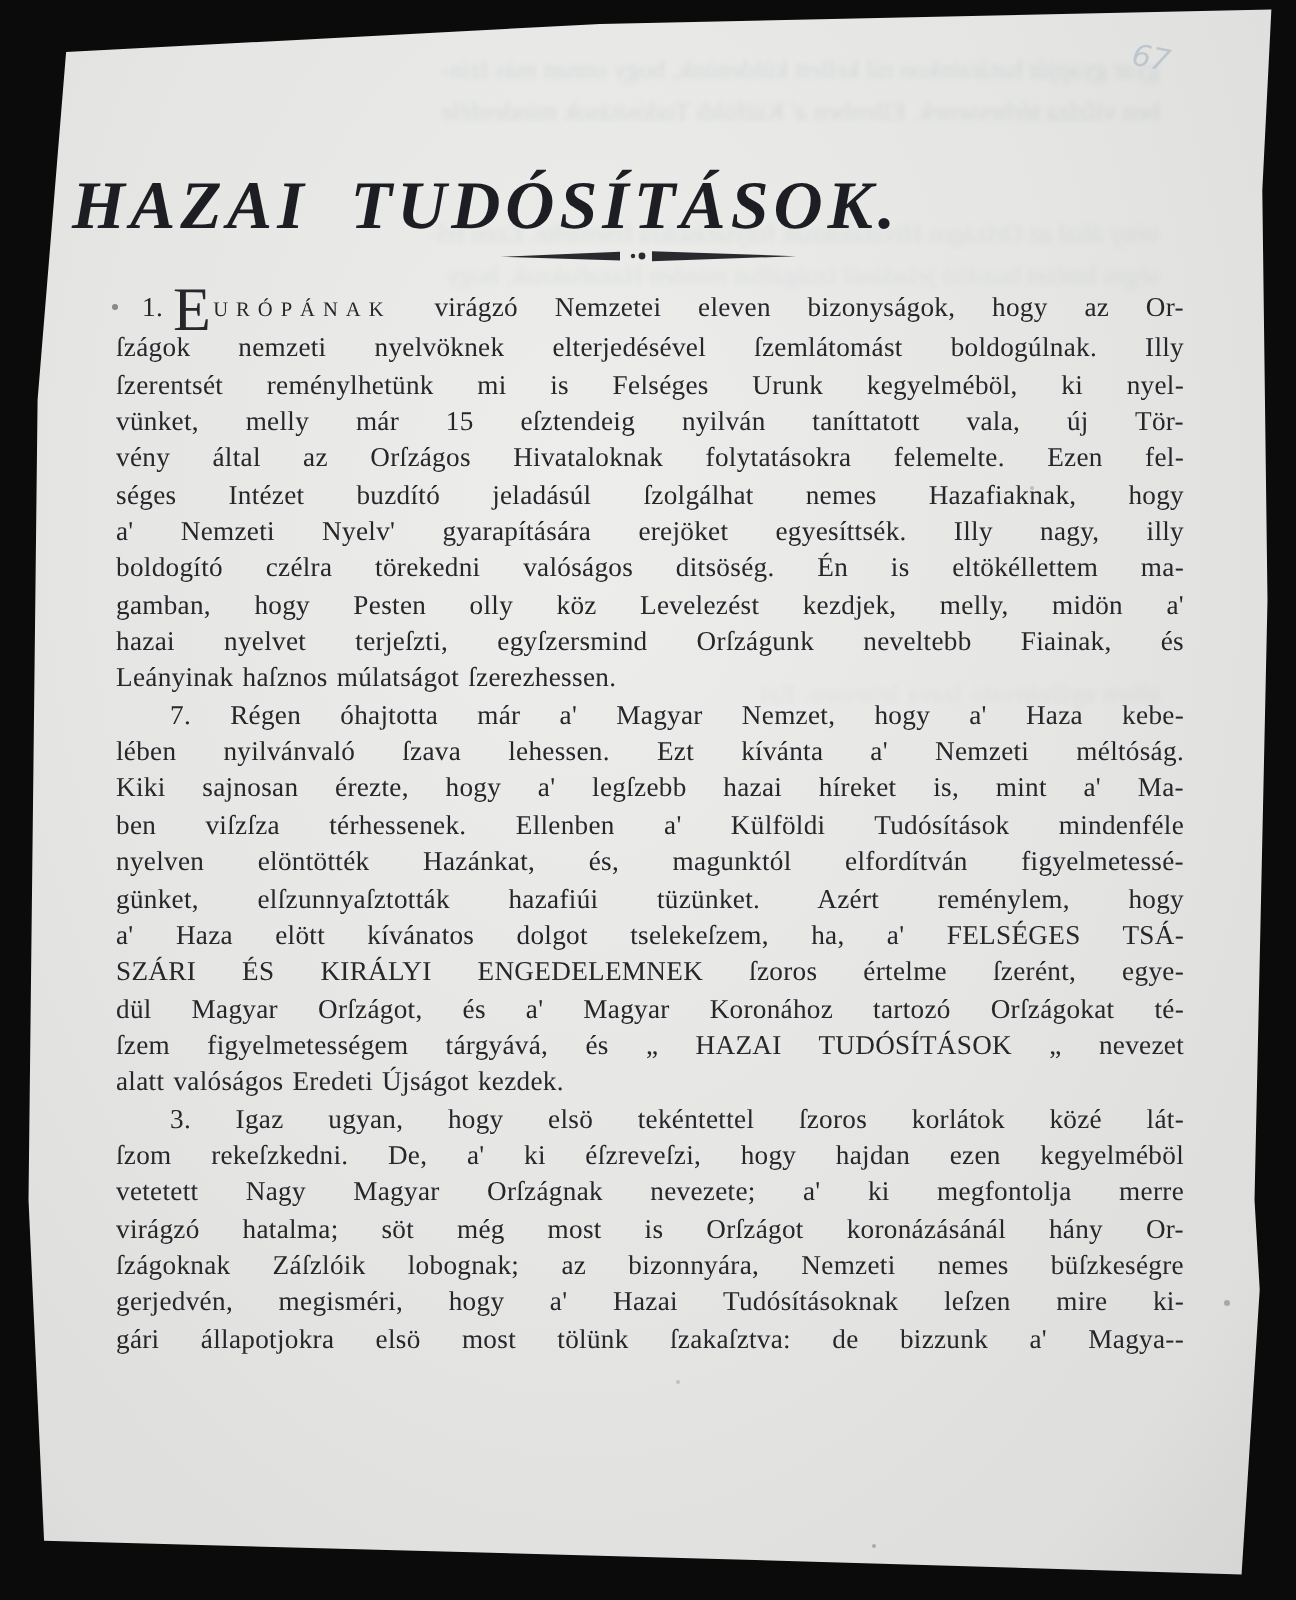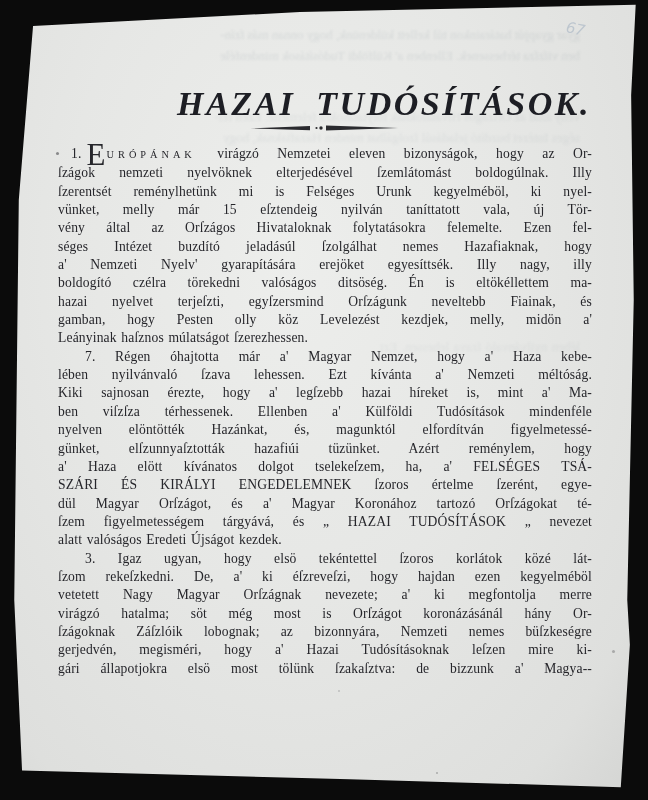--- a/index.html
+++ b/index.html
@@ -25,22 +25,22 @@
   .annotation {
     position: absolute; left: 566px; top: 20px;
     font-family: "DejaVu Sans", sans-serif;
     font-style: italic;
     font-size: 15px;
     color: var(--color-pencil, #b4bfca);
     transform: rotate(11deg);
     opacity: .8;
   }
   .title {
-    position: absolute; left: 23px; top: 62px; width: 568px;
-    text-align: right;
+    position: absolute; left: 36px; top: 62px; width: 568px;
+    text-align: left;
     font-size: 34px;
     font-style: italic;
     font-weight: bold;
     letter-spacing: 2.5px;
     word-spacing: 10px;
     color: var(--color-title-ink, #1d1e24);
     white-space: nowrap;
   }
   .divider-wrap {
     position: absolute; left: 250px; top: 121px; width: 148px; height: 14px;
@@ -140,22 +140,22 @@
           <span class="pnum">1.</span><span class="dropcap">E</span><span class="scaps">URÓPÁNAK</span>
           <span>virágzó Nemzetei eleven bizonyságok, hogy az Or-</span>
         </div>
         <div class="line">ſzágok nemzeti nyelvöknek elterjedésével ſzemlátomást boldogúlnak. Illy</div>
         <div class="line">ſzerentsét reménylhetünk mi is Felséges Urunk kegyelméböl, ki nyel-</div>
         <div class="line">vünket, melly már 15 eſztendeig nyilván taníttatott vala, új Tör-</div>
         <div class="line">vény által az Orſzágos Hivataloknak folytatásokra felemelte. Ezen fel-</div>
         <div class="line">séges Intézet buzdító jeladásúl ſzolgálhat nemes Hazafiaknak, hogy</div>
         <div class="line">a' Nemzeti Nyelv' gyarapítására erejöket egyesíttsék. Illy nagy, illy</div>
         <div class="line">boldogító czélra törekedni valóságos ditsöség. Én is eltökéllettem ma-</div>
+        <div class="line">gamban, hogy Pesten olly köz Levelezést kezdjek, melly, midön a'</div>
         <div class="line">hazai nyelvet terjeſzti, egyſzersmind Orſzágunk neveltebb Fiainak, és</div>
-        <div class="line">gamban, hogy Pesten olly köz Levelezést kezdjek, melly, midön a'</div>
         <div class="line end">Leányinak haſznos múlatságot ſzerezhessen.</div>
       </div>
 
       <div>
         <div class="line indent">7. Régen óhajtotta már a' Magyar Nemzet, hogy a' Haza kebe-</div>
         <div class="line">lében nyilvánvaló ſzava lehessen. Ezt kívánta a' Nemzeti méltóság.</div>
         <div class="line">Kiki sajnosan érezte, hogy a' legſzebb hazai híreket is, mint a' Ma-</div>
         <div class="line">ben viſzſza térhessenek. Ellenben a' Külföldi Tudósítások mindenféle</div>
         <div class="line">nyelven elöntötték Hazánkat, és, magunktól elfordítván figyelmetessé-</div>
         <div class="line">günket, elſzunnyaſztották hazafiúi tüzünket. Azért reménylem, hogy</div>

